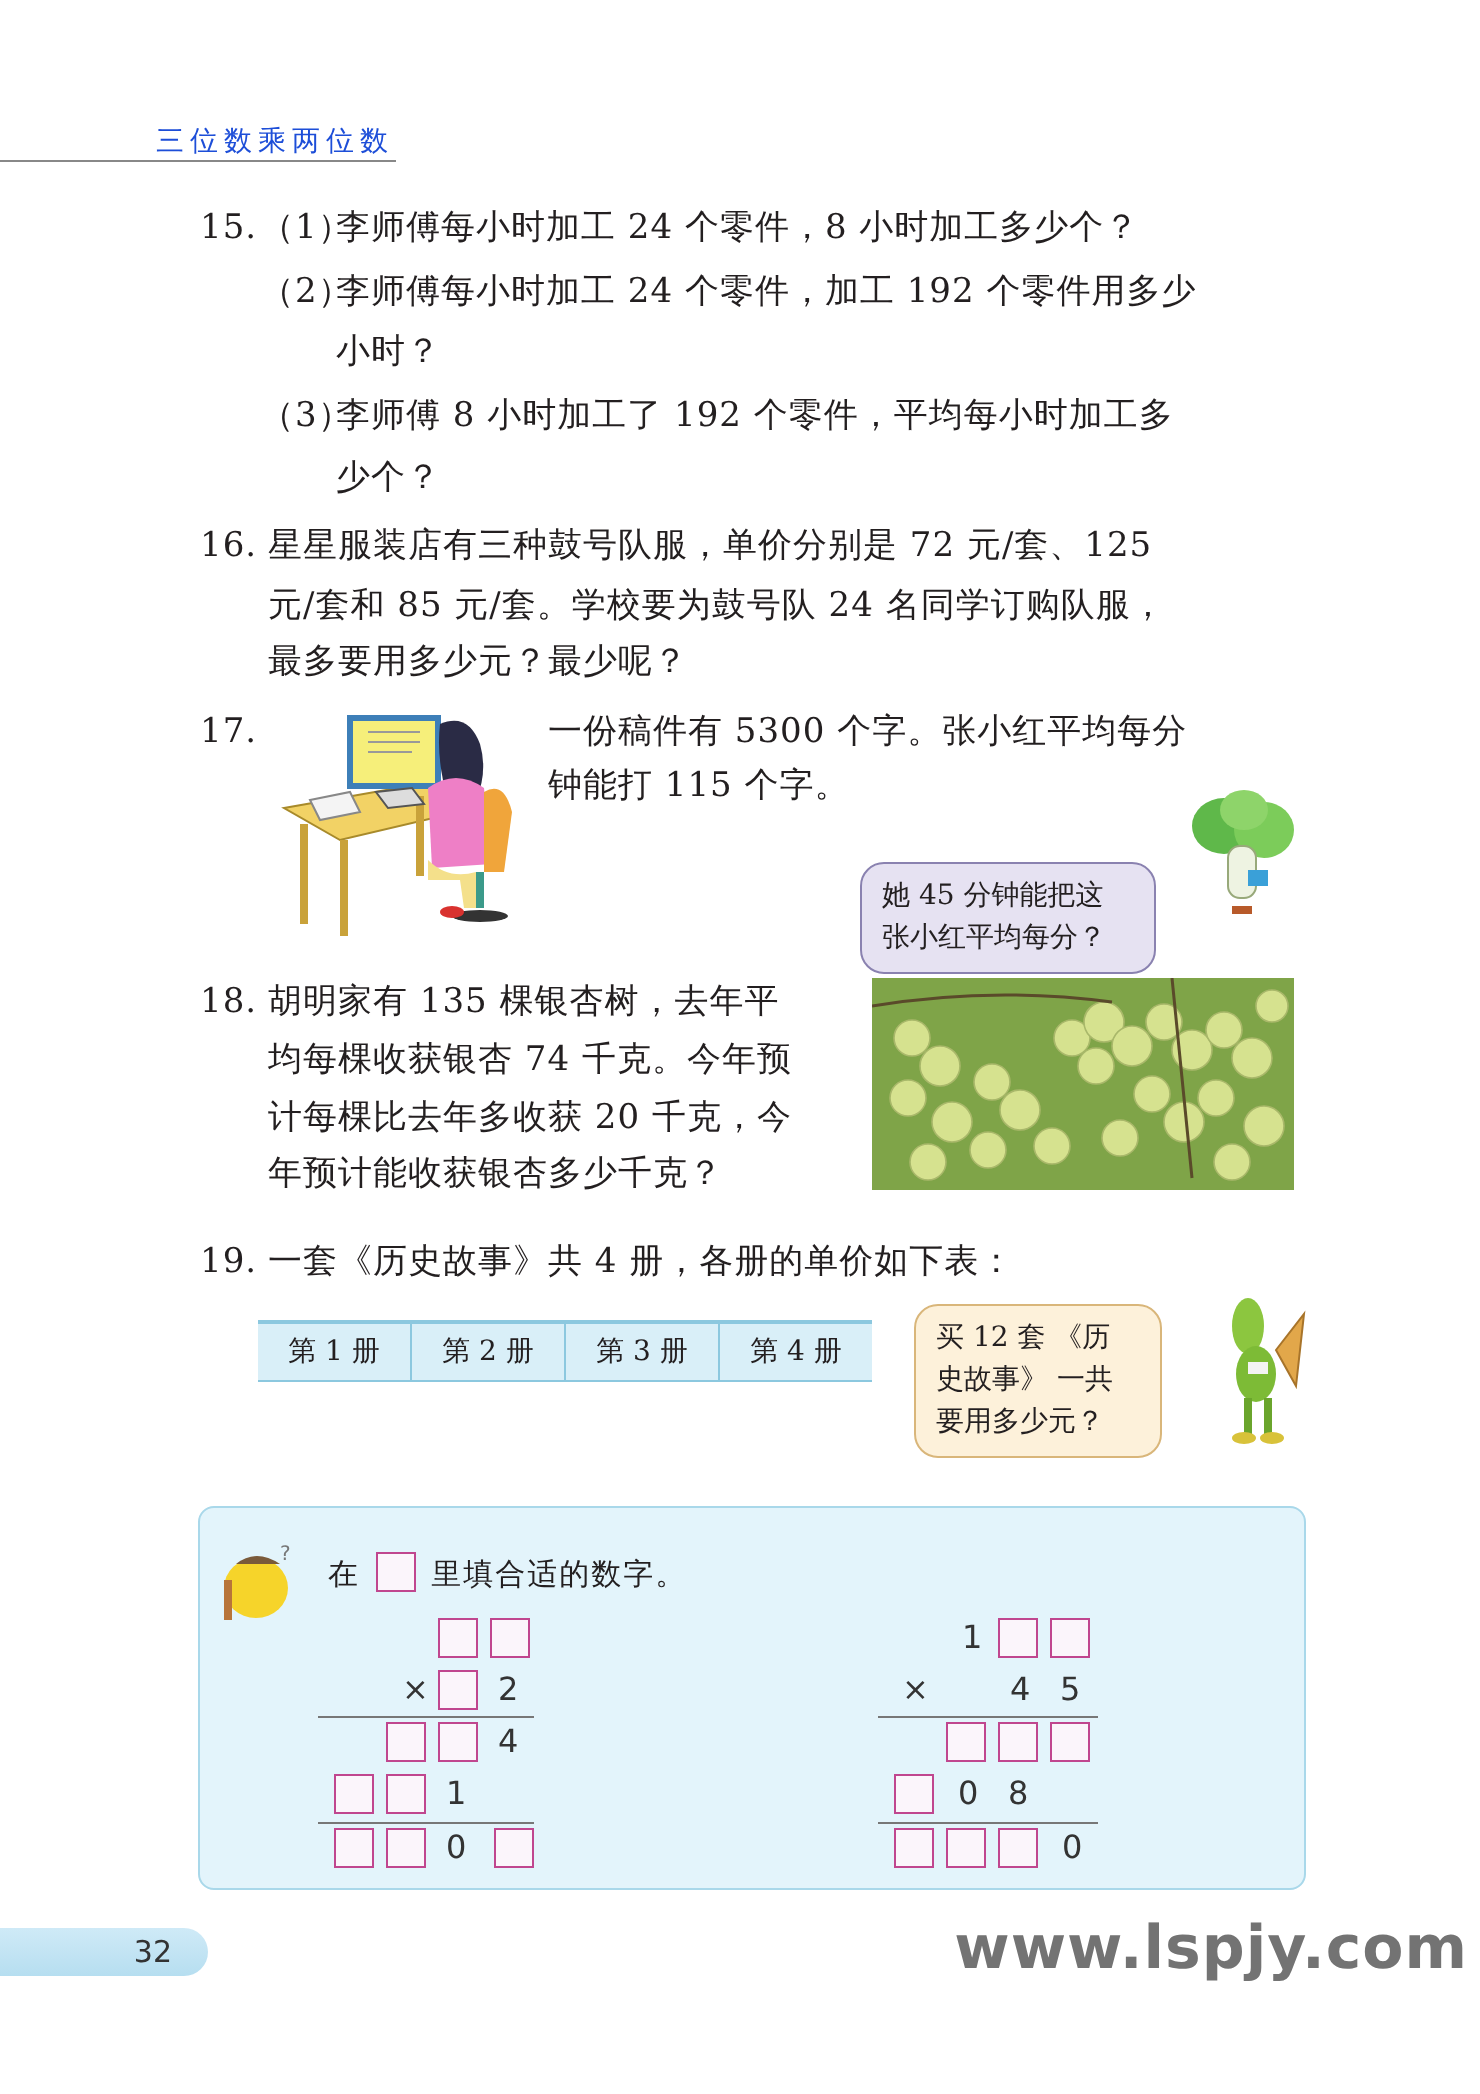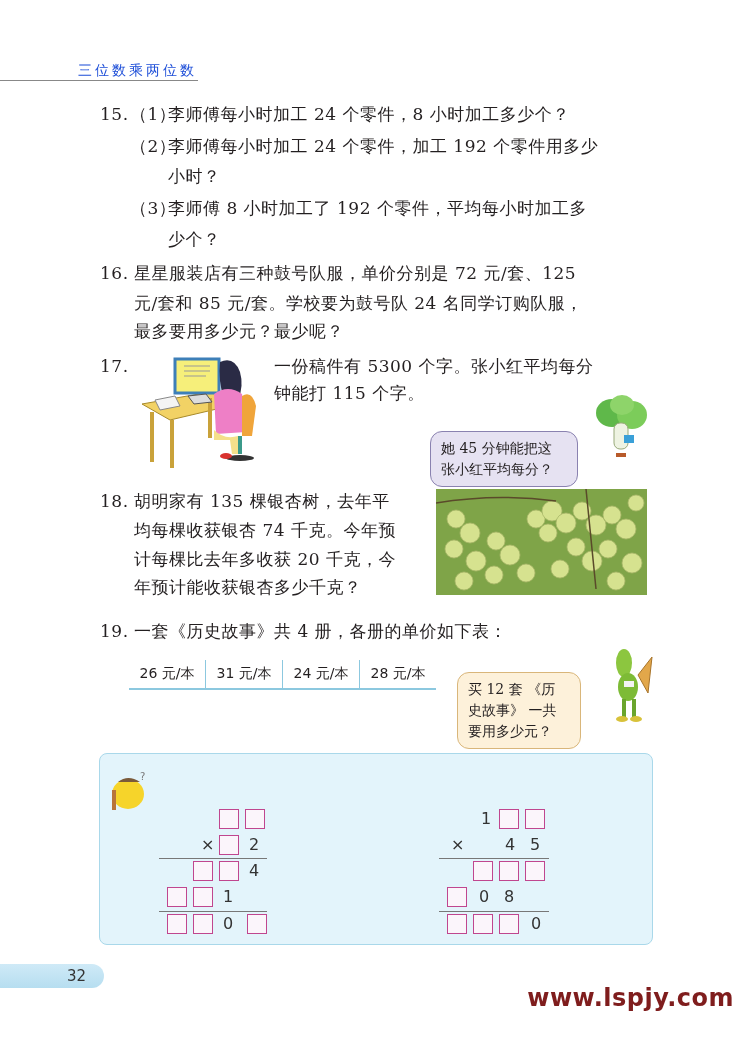--- a/index.html
+++ b/index.html
@@ -18,21 +18,21 @@
   table.prices td { width:68px; height:28px; text-align:center; border-right:1px solid #8cc8df; padding:0 4px; white-space:nowrap; }
   table.prices td:last-child { border-right:none; }
   table.prices tr.head td { background:#d9eff8; border-top:2px solid #8cc8df; border-bottom:1px solid #8cc8df; }
   table.prices tr.vals td { background:#ffffff; border-bottom:2px solid #8cc8df; }
   .panel { left:99px; top:753px; width:552px; height:190px; background:#e3f4fb; border:1px solid #a9d8ea; border-radius:8px; }
   .box { position:absolute; width:20px; height:20px; border:1.5px solid #c0468f; background:#fbf5fb; box-sizing:border-box; }
   .dig { position:absolute; font-family:"DejaVu Sans", sans-serif; font-size:16px; color:#333; }
   .rule { position:absolute; height:1px; background:#777; }
   .pagenum { left:0; top:964px; width:104px; height:24px; background:linear-gradient(#cfeaf7,#b6def0); border-radius:0 14px 14px 0;text-align:center; }
   .pagenum span { position:absolute; right:18px; top:3px; font-family:"DejaVu Sans", sans-serif; font-size:15px; color:#333; }
-  .watermark { right:6px; top:984px; font-family:"DejaVu Sans", sans-serif; font-weight:bold; font-size:24px; color:#7f1d1d; letter-spacing:0.5px; }
+  .watermark { right:6px; top:957px; font-family:"DejaVu Sans", sans-serif; font-weight:bold; font-size:30px; color:#737373; letter-spacing:0.5px; }
 </style>
 </head>
 <body>
 
 <div class="abs header-title">三位数乘两位数</div>
 <div class="abs header-rule"></div>
 
 <div>
   <div class="line num" style="left:100px;top:102px;">15.</div>
   <div class="line" style="left:130px;top:102px;">（1）</div>
@@ -134,29 +134,29 @@
         </g>
     </svg>
   </div>
 </div>
 
 <div>
   <div class="line num" style="left:100px;top:619px;">19.</div>
   <div class="line" style="left:134px;top:619px;">一套《历史故事》共 4 册，各册的单价如下表：</div>
   <table class="prices">
     <tbody>
-    <tr class="vals">
-      <td class="sans">26 元/本</td>
-      <td class="sans">31 元/本</td>
-      <td class="sans">24 元/本</td>
-      <td class="sans">28 元/本</td>
+        <tr class="head">
+      <td>第 1 册</td>
+      <td>第 2 册</td>
+      <td>第 3 册</td>
+      <td>第 4 册</td>
     </tr>
   </tbody>
     </table>
-  <div class="bubble bubble-yellow" style="left:457px;top:672px;width:102px;">
+  <div class="bubble bubble-yellow" style="left:457px;top:652px;width:102px;">
     <div>买 12 套 《历</div>
     <div>史故事》 一共</div>
     <div>要用多少元？</div>
   </div>
   <div class="abs" style="left:608px;top:645px;width:46px;height:80px;">
     <svg width="46" height="80" viewBox="0 0 46 80">
       <polygon points="30,30 44,12 40,48" fill="#e2a74a" stroke="#a8742a"></polygon>
       <ellipse cx="16" cy="18" rx="8" ry="14" fill="#8cc63f"></ellipse>
       <ellipse cx="20" cy="42" rx="10" ry="14" fill="#7dbb36"></ellipse>
       <rect x="14" y="54" width="4" height="18" fill="#6aa52c"></rect>
@@ -169,20 +169,25 @@
 </div>
 
 <div class="abs panel">
   <div class="abs" style="left:8px;top:16px;width:42px;height:44px;">
     <svg width="42" height="44" viewBox="0 0 42 44">
       <ellipse cx="20" cy="24" rx="16" ry="15" fill="#f6d42a"></ellipse>
       <path d="M10 12 q10 -8 22 0" fill="#7a5a3a"></path>
       <rect x="4" y="20" width="4" height="20" fill="#b8743a"></rect>
       <text x="32" y="10" font-size="10" fill="#777" font-family="DejaVu Sans, sans-serif">?</text>
     </svg>
+  </div>
+  <div class="abs" style="left:64px;top:22px;font-size:15px;letter-spacing:1px;">
+    <span>在</span>
+    <span class="box" style="position:relative;display:inline-block;vertical-align:-4px;margin:0 2px;"></span>
+    <span>里填合适的数字。</span>
   </div>
 
   <div>
     <div class="box" style="left:119px;top:55px;"></div>
     <div class="box" style="left:145px;top:55px;"></div>
     <div class="dig" style="left:101px;top:81px;">×</div>
     <div class="box" style="left:119px;top:81px;"></div>
     <div class="dig" style="left:149px;top:81px;">2</div>
     <div class="rule" style="left:59px;top:104px;width:108px;"></div>
     <div class="box" style="left:93px;top:107px;"></div>

